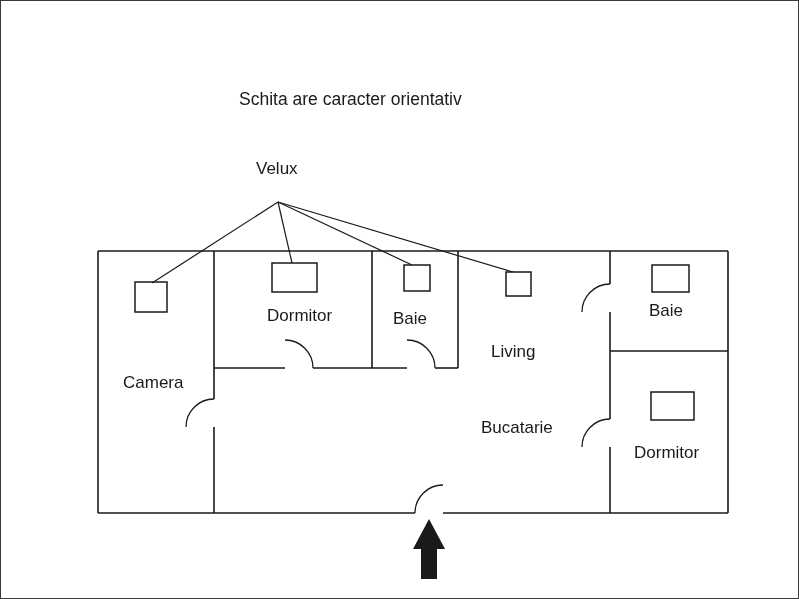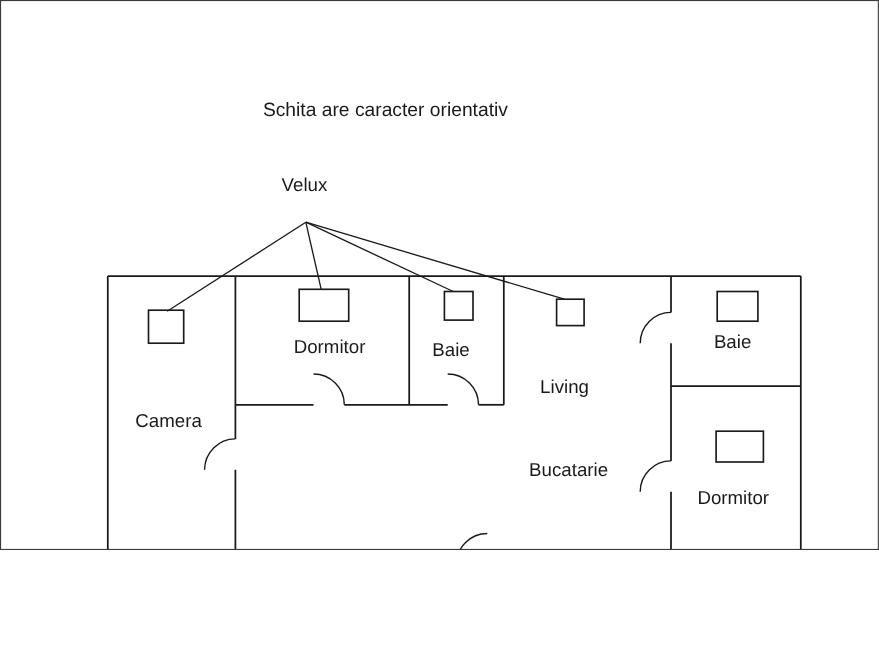--- a/index.html
+++ b/index.html
@@ -4,21 +4,21 @@
 <style>
   html, body {
     margin: 0;
     padding: 0;
     background: #ffffff;
     font-family: "Liberation Sans", sans-serif;
   }
   .screen {
     position: relative;
     width: 799px;
-    height: 500px;
+    height: 599px;
     box-sizing: border-box;
     border: 1px solid #3a3a3a;
     background: #ffffff;
     overflow: hidden;
   }
   svg { display: block; }
   .label {
     font-family: "Liberation Sans", sans-serif;
     font-size: 17px;
     fill: #1a1a1a;

